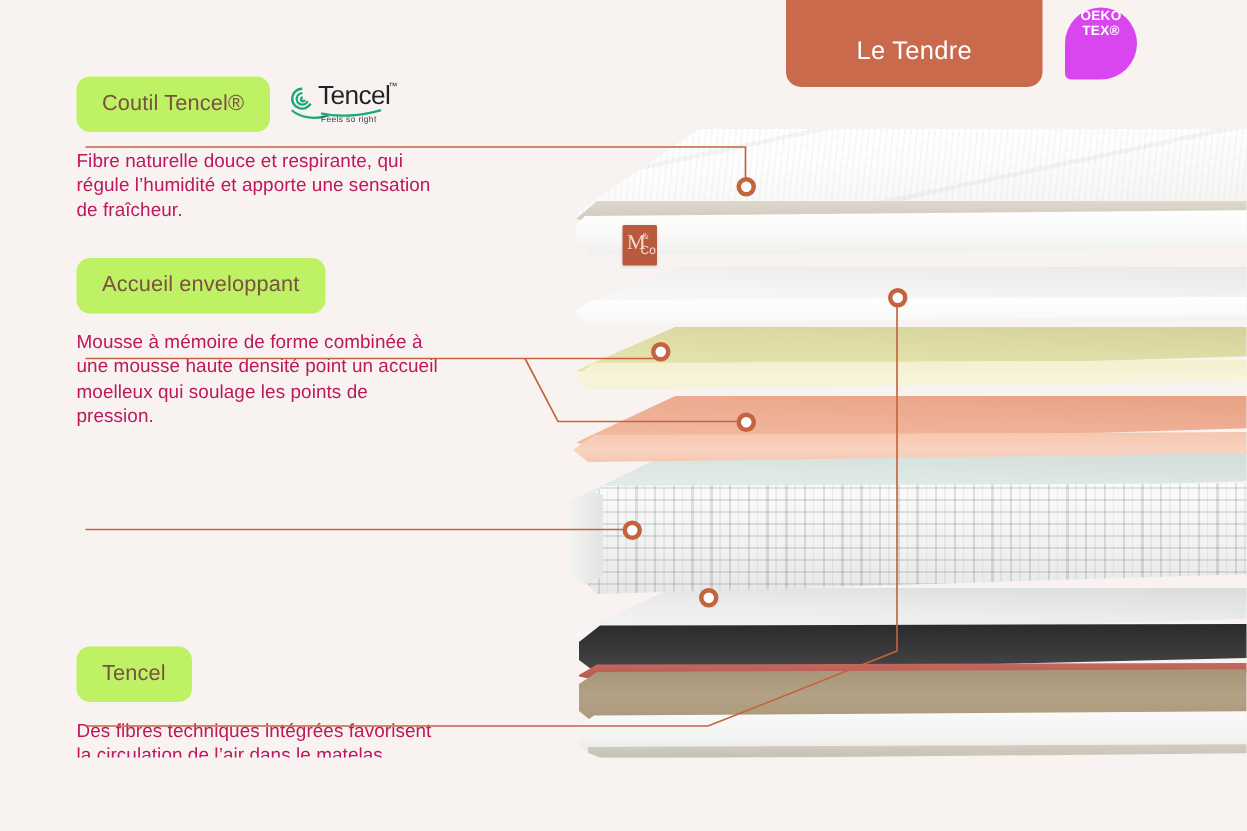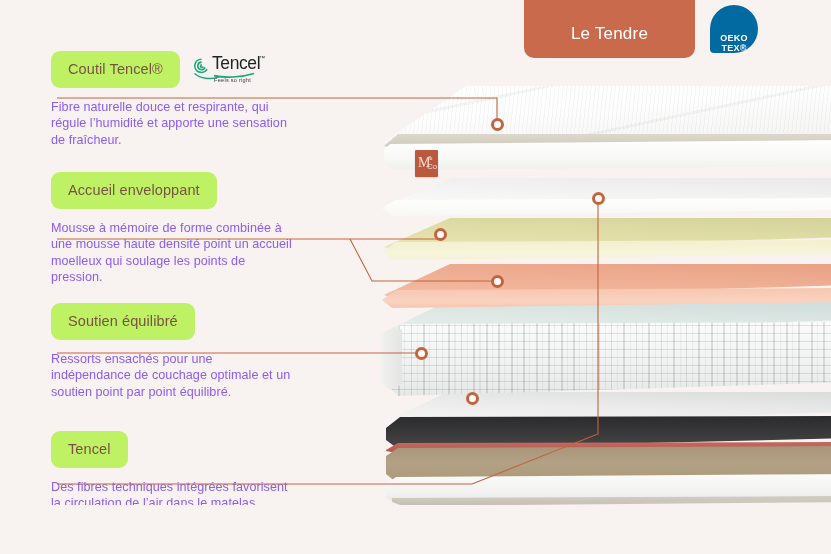--- a/index.html
+++ b/index.html
@@ -18,43 +18,43 @@
     background:#c96a4d;
     border-radius:0 0 10px 10px;
     display:flex;align-items:flex-end;justify-content:center;
     padding-bottom:14px;box-sizing:border-box;
   }
   .product-badge span{
     color:#ffffff;font-size:17px;letter-spacing:.2px;
   }
   .oeko{
     position:absolute;left:710px;top:5px;width:48px;height:48px;
-    background:#0369a1;
+    background:#d946ef;
     border-radius:50% 50% 50% 4px;
-    display:flex;align-items:flex-end;justify-content:center;
+    display:flex;align-items:flex-start;justify-content:center;
   }
   .oeko-txt{
     color:#fff;font-size:9px;font-weight:bold;line-height:10px;
     text-align:center;letter-spacing:.2px;
   }
 
   
   .info{position:absolute;left:51px;}
   .pill{
     display:inline-block;
     background:#bef264;
     color:#7a5242;
     font-size:14.5px;
     padding:10px 17px 11px 17px;
     border-radius:9px;
     letter-spacing:.1px;
   }
   .desc{
     margin-top:11px;
-    color:#8b5cf6;
+    color:#be185d;
     font-size:12.6px;
     line-height:16.4px;
     letter-spacing:.05px;
     max-width:244px;
   }
 
   
   .tencel{position:absolute;left:190px;top:54px;width:76px;height:34px;}
   .tencel-word{
     position:absolute;left:22px;top:-1px;
@@ -272,24 +272,20 @@
   <div class="info" style="top:51px;">
     <div class="pill">Coutil Tencel®</div>
     <div class="desc">Fibre naturelle douce et respirante, qui régule l’humidité et apporte une sensation de fraîcheur.</div>
   </div>
 
   <div class="info" style="top:172px;">
     <div class="pill">Accueil enveloppant</div>
     <div class="desc">Mousse à mémoire de forme combinée à une mousse haute densité point un accueil moelleux qui soulage les points de pression.</div>
   </div>
 
-  <div class="info" style="top:303px;">
-    <div class="pill">Soutien équilibré</div>
-    <div class="desc">Ressorts ensachés pour une indépendance de couchage optimale et un soutien point par point équilibré.</div>
-  </div>
 
   <div class="info" style="top:431px;">
     <div class="pill">Tencel</div>
     <div class="desc">Des fibres techniques intégrées favorisent la circulation de l’air dans le matelas.</div>
   </div>
 
   <div class="layer base">
     <div class="top"></div>
     <div class="dark"></div>
     <div class="redline"></div>

